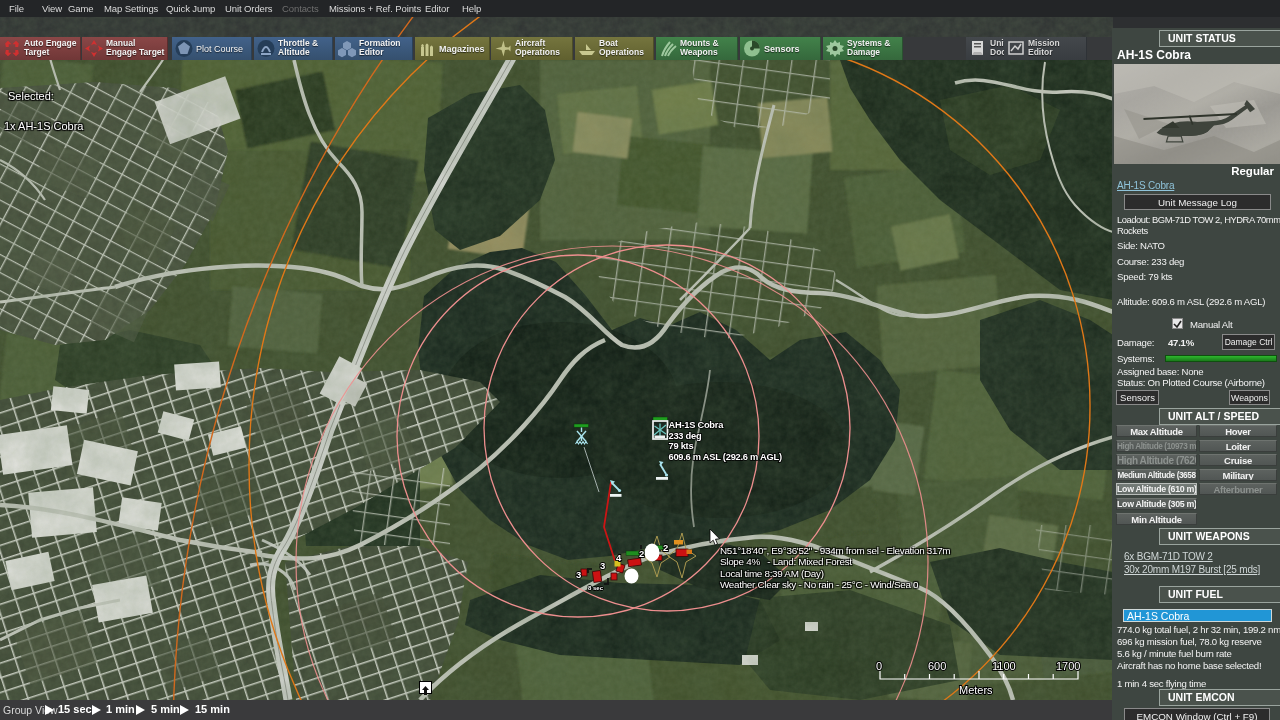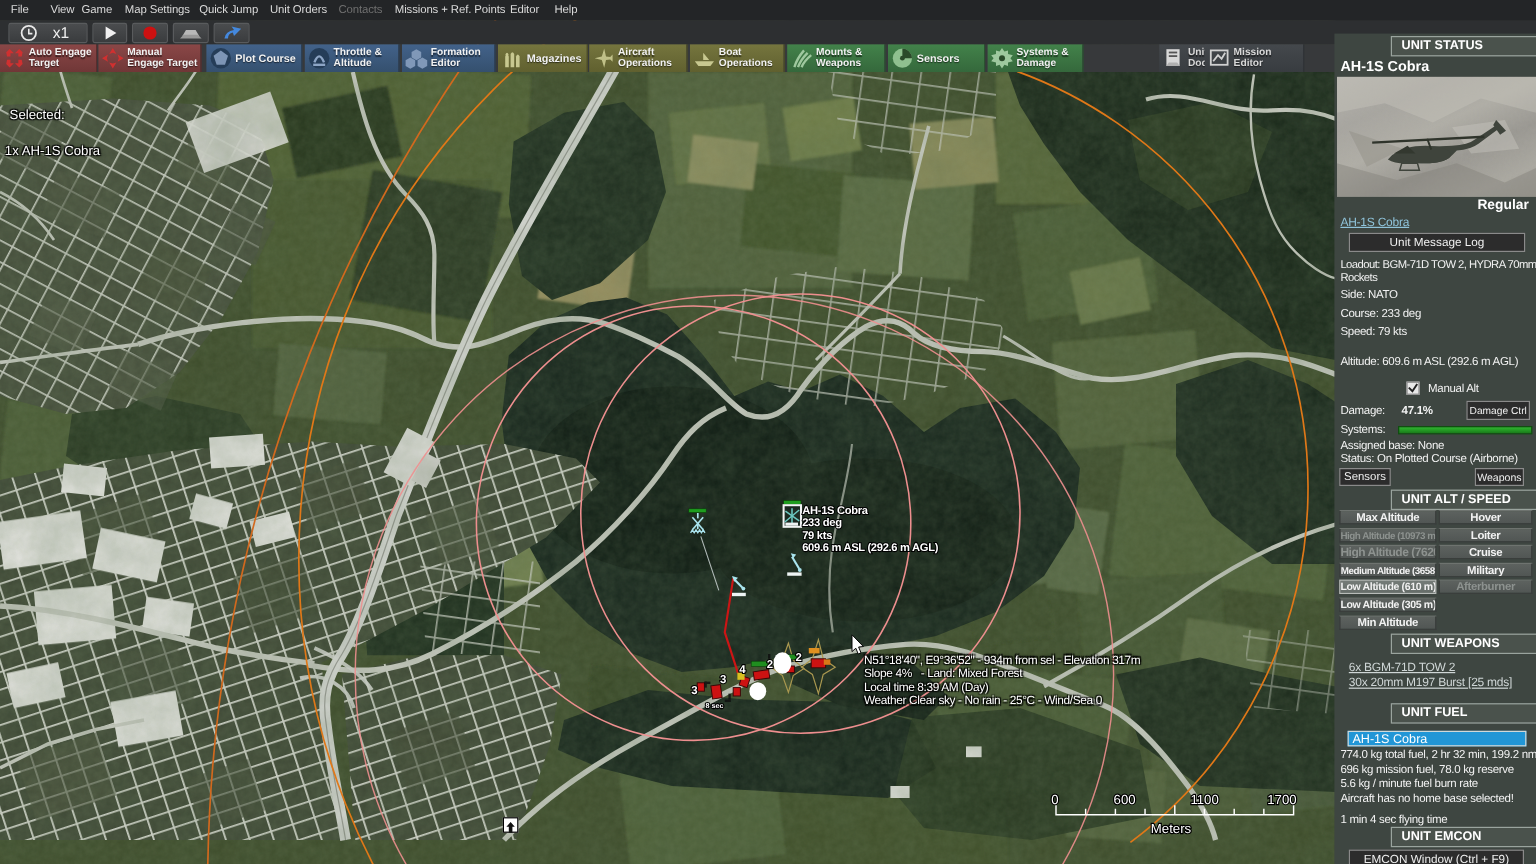--- a/index.html
+++ b/index.html
@@ -43,42 +43,20 @@
       <span style="left:42px">View</span>
       <span style="left:68px">Game</span>
       <span style="left:104px">Map Settings</span>
       <span style="left:166px">Quick Jump</span>
       <span style="left:225px">Unit Orders</span>
       <span style="left:282px;color:#6f6f6f">Contacts</span>
       <span style="left:329px">Missions + Ref. Points</span>
       <span style="left:425px">Editor</span>
       <span style="left:462px">Help</span>
 </div>
-<div id="row2">
-<div class="tb2" style="left:7px;width:66px;">
-<svg width="64" height="15" viewBox="0 0 64 15">
-          <circle cx="16" cy="7.5" r="6" fill="none" stroke="#e8e8e8" stroke-width="1.5"></circle>
-          <path d="M16,4 V8 H19" stroke="#e8e8e8" stroke-width="1.3" fill="none"></path>
-          <text x="36" y="12" font-size="13" fill="#f0f0f0" font-family="Liberation Sans,sans-serif">x1</text>
-        </svg>
-</div>
-<div class="tb2" style="left:77px;width:29px;"><svg width="27" height="15">
-          <path d="M10,2 L19,7.5 L10,13 Z" fill="#f0f0f0"></path>
-        </svg></div>
-<div class="tb2" style="left:110px;width:30px;"><svg width="28" height="15">
-          <circle cx="14" cy="7.5" r="5.5" fill="#cc1111"></circle>
-        </svg></div>
-<div class="tb2" style="left:144px;width:30px;"><svg width="28" height="15">
-          <path d="M7,10 L10,5 H18 L21,10 Z" fill="#b8b8b8"></path>
-          <path d="M5,12 L8,9 H20 L23,12 Z" fill="#989898"></path>
-        </svg></div>
-<div class="tb2" style="left:178px;width:30px;"><svg width="28" height="15">
-          <path d="M8,12 Q9,6 16,5 L14,2 L22,4 L16,10 L15,7 Q11,8 11,12 Z" fill="#4488dd"></path>
-        </svg></div>
-</div>
 <div id="row3">
 <div class="b3 red" style="left:0;width:81px;">
         <svg class="ic" viewBox="0 0 20 19">
           <g fill="#d03030">
             <path d="M3,3 L8,3 L6,5 L8,7 L6,9 L3,7 Z" transform="rotate(45 6 6)"></path>
             <path d="M17,3 L12,3 L14,5 L12,7 L14,9 L17,7 Z" transform="rotate(-45 14 6)"></path>
             <path d="M3,16 L8,16 L6,14 L8,12 L6,10 L3,12 Z" transform="rotate(-45 6 13)"></path>
             <path d="M17,16 L12,16 L14,14 L12,12 L14,10 L17,12 Z" transform="rotate(45 14 13)"></path>
           </g>
         </svg>
@@ -93,21 +71,21 @@
             <path d="M19,9.5 L14,6.5 L15,9.5 L14,12.5 Z"></path>
           </g>
         </svg>
         <span class="tx">Manual<br>Engage Target</span>
       </div>
 <div class="b3 blue" style="left:172px;width:80px;">
         <svg class="ic" viewBox="0 0 20 19">
           <circle cx="10" cy="9.5" r="8.5" fill="#253d58"></circle>
           <path d="M10,3 L16,7.5 L13.5,15 H6.5 L4,7.5 Z" fill="#7d95b5"></path>
         </svg>
-        <span class="tx" style="font-size:9px;font-weight:bold;">Plot Course</span>
+        <span class="tx" style="font-size:9px;font-weight:normal;">Plot Course</span>
       </div>
 <div class="b3 blue" style="left:254px;width:79px;">
         <svg class="ic" viewBox="0 0 20 19">
           <circle cx="10" cy="9.5" r="8.5" fill="#253d58"></circle>
           <path d="M6,13 Q10,3 14,13" fill="none" stroke="#8da5c5" stroke-width="2"></path>
           <rect x="5" y="14" width="10" height="2" fill="#8da5c5"></rect>
         </svg>
         <span class="tx">Throttle &amp;<br>Altitude</span>
       </div>
 <div class="b3 blue" style="left:335px;width:78px;">
@@ -429,20 +407,31 @@
 <text x="1056" y="670">1700</text>
 <text x="959" y="694">Meters</text>
 </g>
 </svg>
 <div class="ovtx" style="top:90px;left:8px;font-size:11px;">Selected:</div>
 <div class="ovtx" style="top:120px;left:4px;font-size:11px;">1x AH-1S Cobra</div>
 <div class="ovtx" style="top:545px;left:720px;font-size:9.9px;letter-spacing:-0.3px;line-height:11.3px;">N51°18'40", E9°36'52" - 934m from sel - Elevation 317m<br>Slope 4%&nbsp;&nbsp; - Land: Mixed Forest<br>Local time 8:39 AM (Day)<br>Weather Clear sky - No rain - 25°C - Wind/Sea 0</div>
 <div id="upbtn"><svg width="11" height="11" viewBox="0 0 11 11">
           <path d="M5.5,1 L9,5 H7 V10 H4 V5 H2 Z" fill="#111"></path>
         </svg></div>
+<div id="botbar">
+<span style="position:absolute;left:3px;top:4px;color:#d8d8d8;">Group View</span>
+<span class="ptri" style="left:45px;"></span>
+        <b style="position:absolute;left:58px;top:3px;">15 sec</b>
+<span class="ptri" style="left:92px;"></span>
+        <b style="position:absolute;left:106px;top:3px;">1 min</b>
+<span class="ptri" style="left:136px;"></span>
+        <b style="position:absolute;left:151px;top:3px;">5 min</b>
+<span class="ptri" style="left:180px;"></span>
+        <b style="position:absolute;left:195px;top:3px;">15 min</b>
+</div>
 </div>
 <div id="sidebar">
 <div class="shead" style="top:2px;">UNIT STATUS<svg style="position:absolute;right:6px;top:4px;" width="9" height="9" viewBox="0 0 9 9">
           <path d="M1,4 L4.5,1 L8,4 M1,8 L4.5,5 L8,8" stroke="#fff" stroke-width="1.4" fill="none"></path>
         </svg></div>
 <div style="position:absolute;top:20px;left:5px;font-size:12px;font-weight:bold;color:#fff;">AH-1S Cobra</div>
 <div style="position:absolute;top:36px;left:2px;width:166px;height:100px;background:linear-gradient(155deg,#b5b3ad 0%,#a7a59f 25%,#b0aea6 45%,#999791 65%,#aaa8a0 85%,#9d9b93 100%);overflow:hidden;">
 <svg width="166" height="100" viewBox="0 0 166 100">
 <filter id="pnoise">
             <feTurbulence type="fractalNoise" baseFrequency="0.35" numOctaves="2" seed="4"></feTurbulence>

